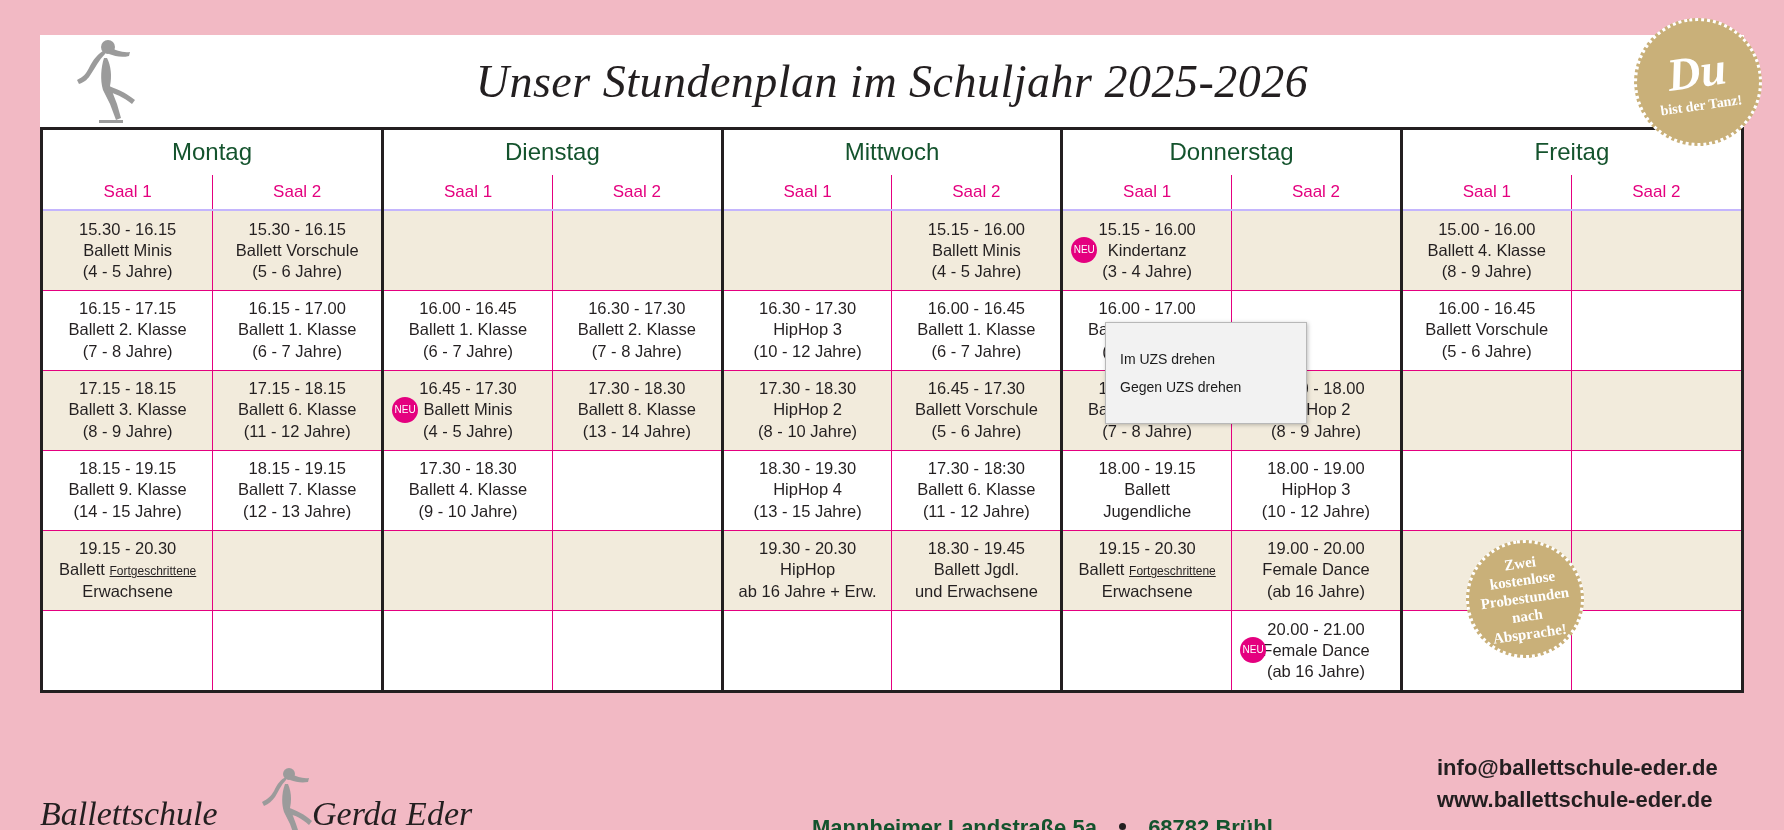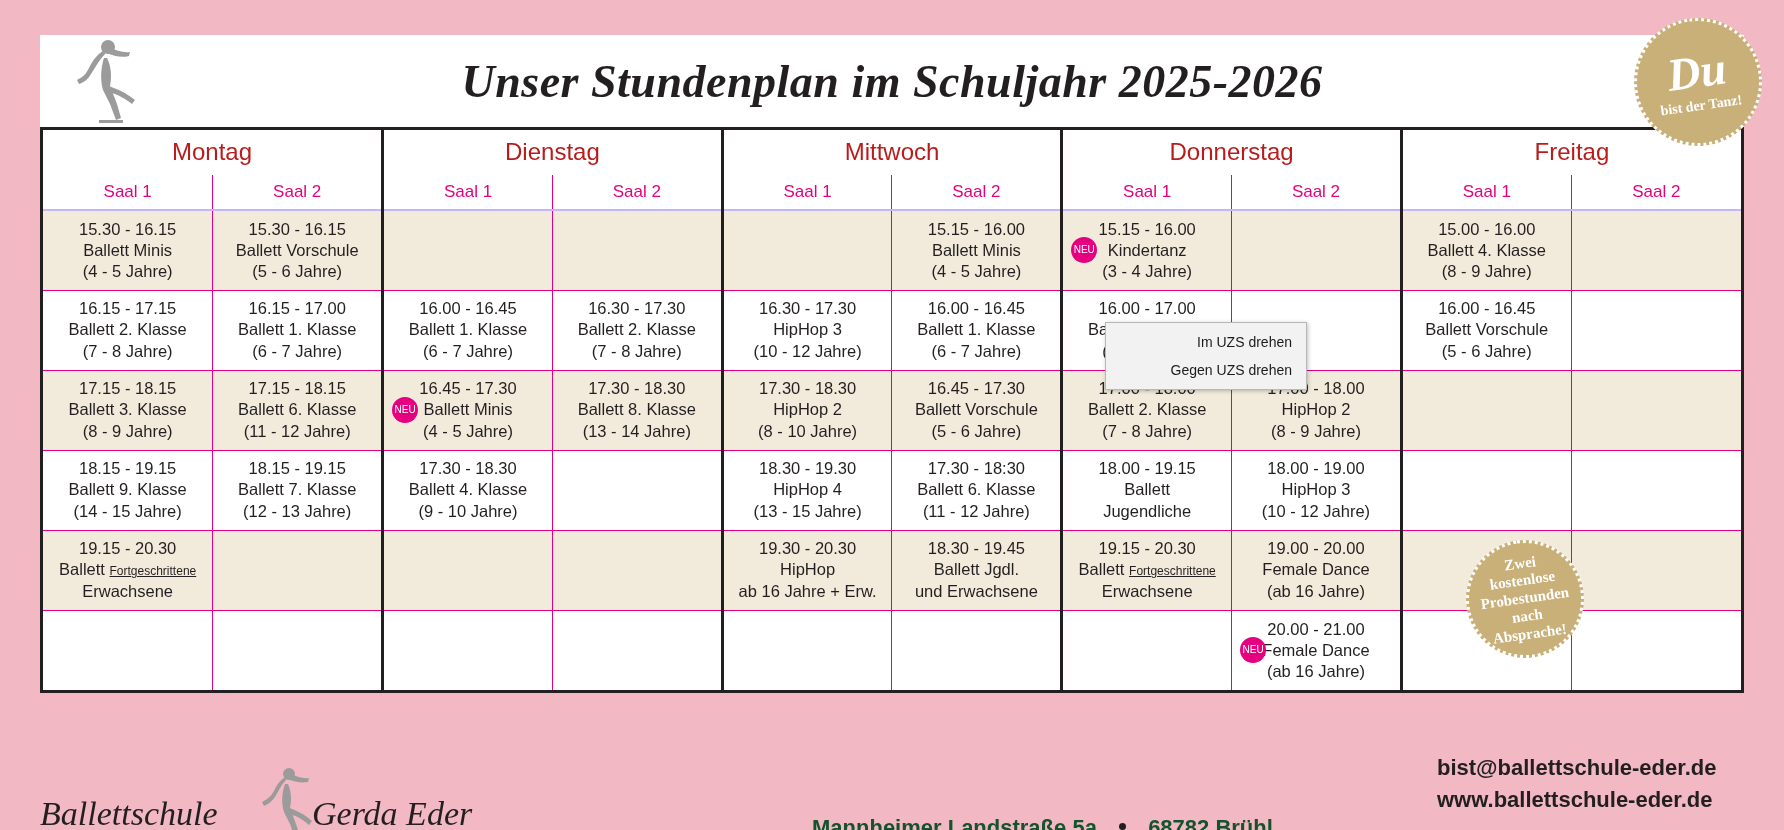--- a/index.html
+++ b/index.html
@@ -22,21 +22,21 @@
     top: 35px;
     width: 1704px;
     height: 92px;
     background: #ffffff;
     display: flex;
     align-items: center;
     justify-content: center;
   }
   .title-text {
     font-family: "Liberation Serif", serif;
-    font-weight: bold;
+    font-weight: normal;
     font-style: italic;
     font-size: 46px;
     color: #231f20;
     letter-spacing: 0.5px;
     white-space: nowrap;
   }
   .dancer-top {
     position: absolute;
     left: 55px;
     top: 34px;
@@ -92,21 +92,21 @@
     width: 100%;
     table-layout: fixed;
   }
   table.grid td, table.grid th {
     box-sizing: border-box;
   }
 
   .day-head {
     font-size: 24px;
     font-weight: normal;
-    color: #b91c1c;
+    color: #14532d;
     text-align: center;
     height: 44px;
     border-bottom: 1px solid #ffffff;
     background: #ffffff;
   }
   .day-sep {
     border-right: 3px solid #231f20;
   }
   .room-head {
     font-size: 17px;
@@ -195,25 +195,24 @@
 
   
   .ctx-menu {
     position: absolute;
     left: 1105px;
     top: 322px;
     width: 200px;
     background: #f2f2f2;
     border: 1px solid #b8b8b8;
     box-shadow: 1px 1px 4px rgba(0,0,0,0.25);
-    padding: 5px 0;
+    padding: 22px 0;
     z-index: 40;
     font-size: 14px;
     color: #1b1b1b;
-    text-align: right;
   }
   .ctx-menu .item {
     padding: 6px 14px;
     white-space: nowrap;
   }
 
   
   .footer {
     position: absolute;
     left: 0;
@@ -647,16 +646,16 @@
 
   <div class="contact">
     <div>
       <span>Mannheimer Landstraße 5a</span>
       <span class="dot"></span>
       <span>68782 Brühl</span>
     </div>
   </div>
 
   <div class="web">
-    <div>bist@ballettschule-eder.de</div>
+    <div>info@ballettschule-eder.de</div>
     <div>www.ballettschule-eder.de</div>
   </div>
 </div>
 
 </body></html>

